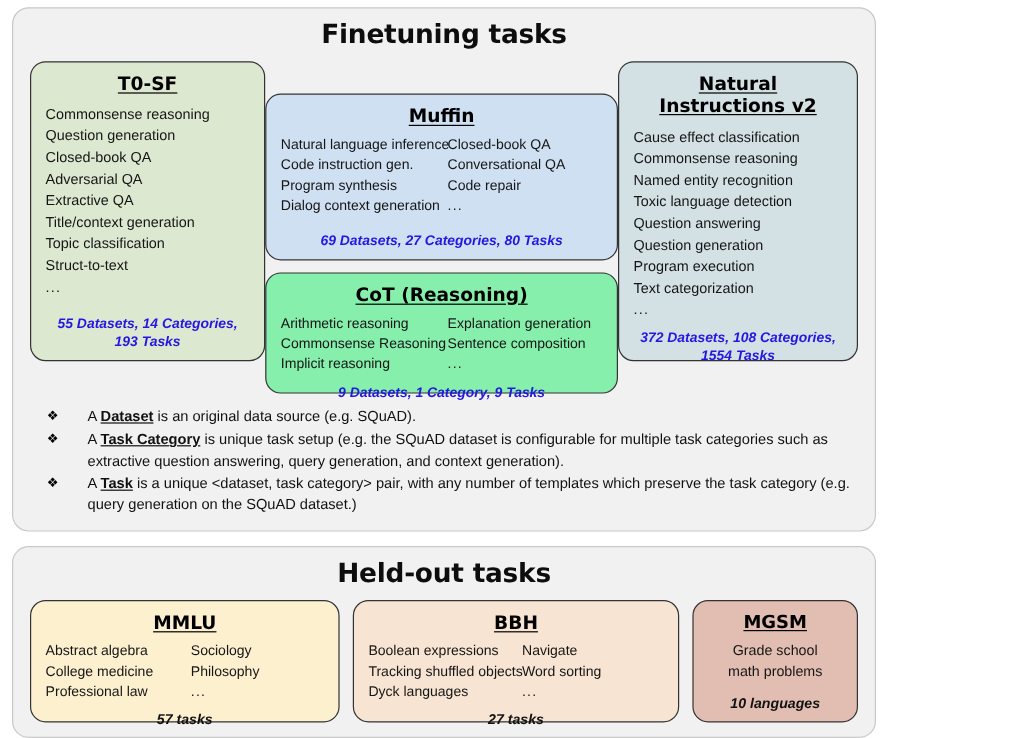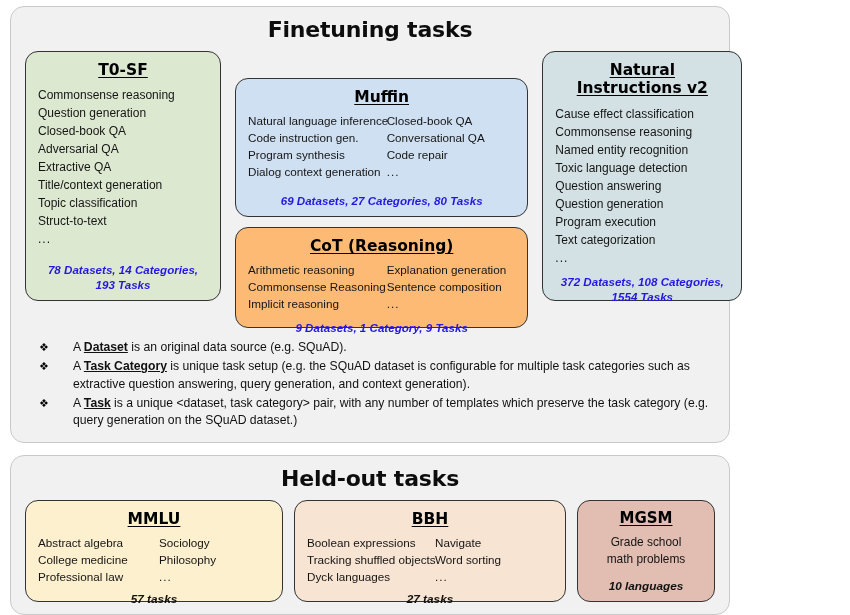--- a/index.html
+++ b/index.html
@@ -89,30 +89,30 @@
     font-weight: bold;
     font-style: italic;
     font-size: 11.6px;
     line-height: 1.3;
     padding-top: 7px;
   }
 
   
   .ft-row {
     display: flex;
-    gap: 14px;
+    gap: 0;
     align-items: stretch;
   }
   .col-left   { width: 196px; flex: 0 0 196px; }
   .col-mid    { flex: 1 1 auto; display: flex; flex-direction: column; gap: 10px; }
   .col-right  { width: 200px; flex: 0 0 200px; }
 
   .card-t0     { background: #dde8d1; height: 250px; }
   .card-muffin { background: #cfe0f2; height: 139px; margin-top: 27px; }
-  .card-cot    { background: #fdba74; height: 101px; }
+  .card-cot    { background: #86efac; height: 101px; }
   .card-niv2   { background: #d3e0e4; height: 250px; }
 
   .card-t0 .item-list,
   .card-niv2 .item-list { font-size: 12px; line-height: 1.5; }
 
   .ellip { letter-spacing: 1px; }
 
   
   .legend {
     margin-top: 11px;
@@ -187,21 +187,21 @@
             <div class="it">Commonsense reasoning</div>
             <div class="it">Question generation</div>
             <div class="it">Closed-book QA</div>
             <div class="it">Adversarial QA</div>
             <div class="it">Extractive QA</div>
             <div class="it">Title/context generation</div>
             <div class="it">Topic classification</div>
             <div class="it">Struct-to-text</div>
             <div class="it ellip">...</div>
           </div>
-          <div class="stat">78 Datasets, 14 Categories, 193 Tasks</div>
+          <div class="stat">55 Datasets, 14 Categories, 193 Tasks</div>
         </div>
       </div>
 
       <div class="col-mid">
 
         <div class="card card-muffin">
           <div class="card-title">Muffin</div>
           <div class="item-list two-col">
             <div class="col">
               <div class="it">Natural language inference</div>

